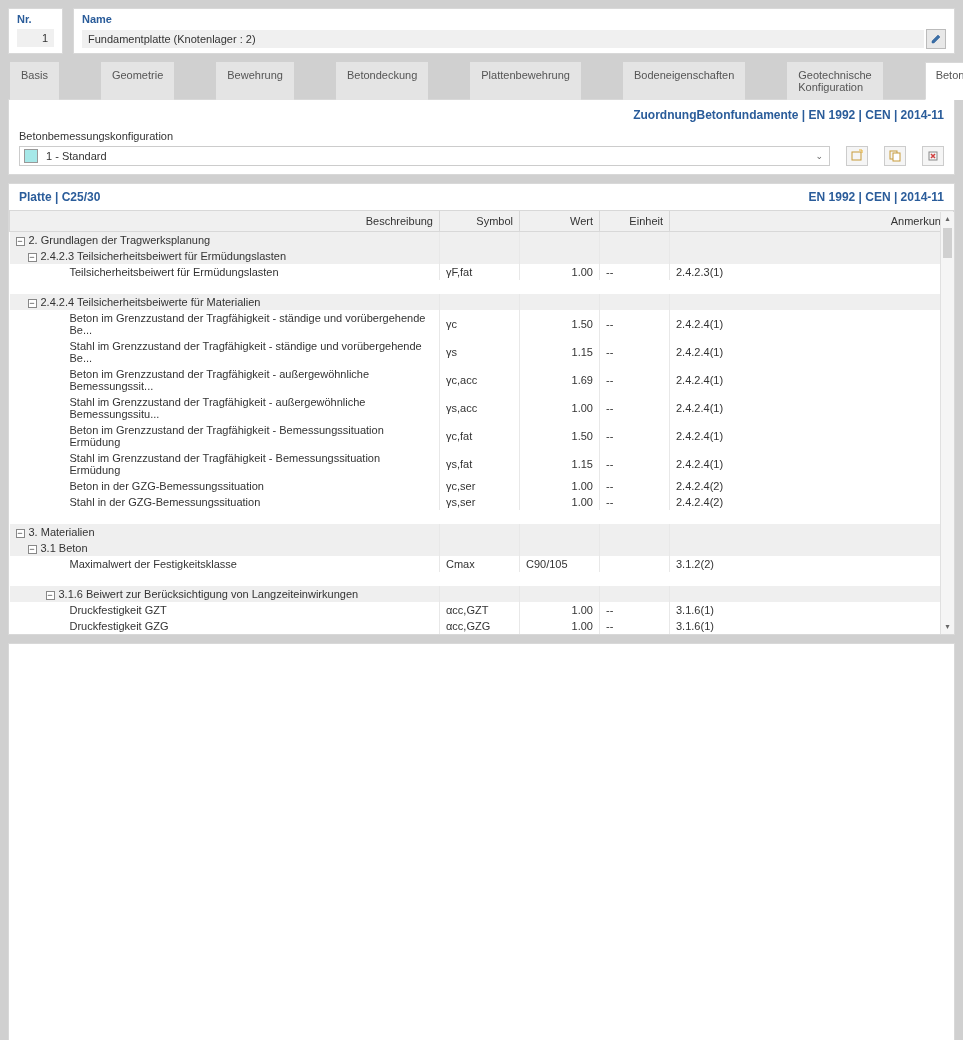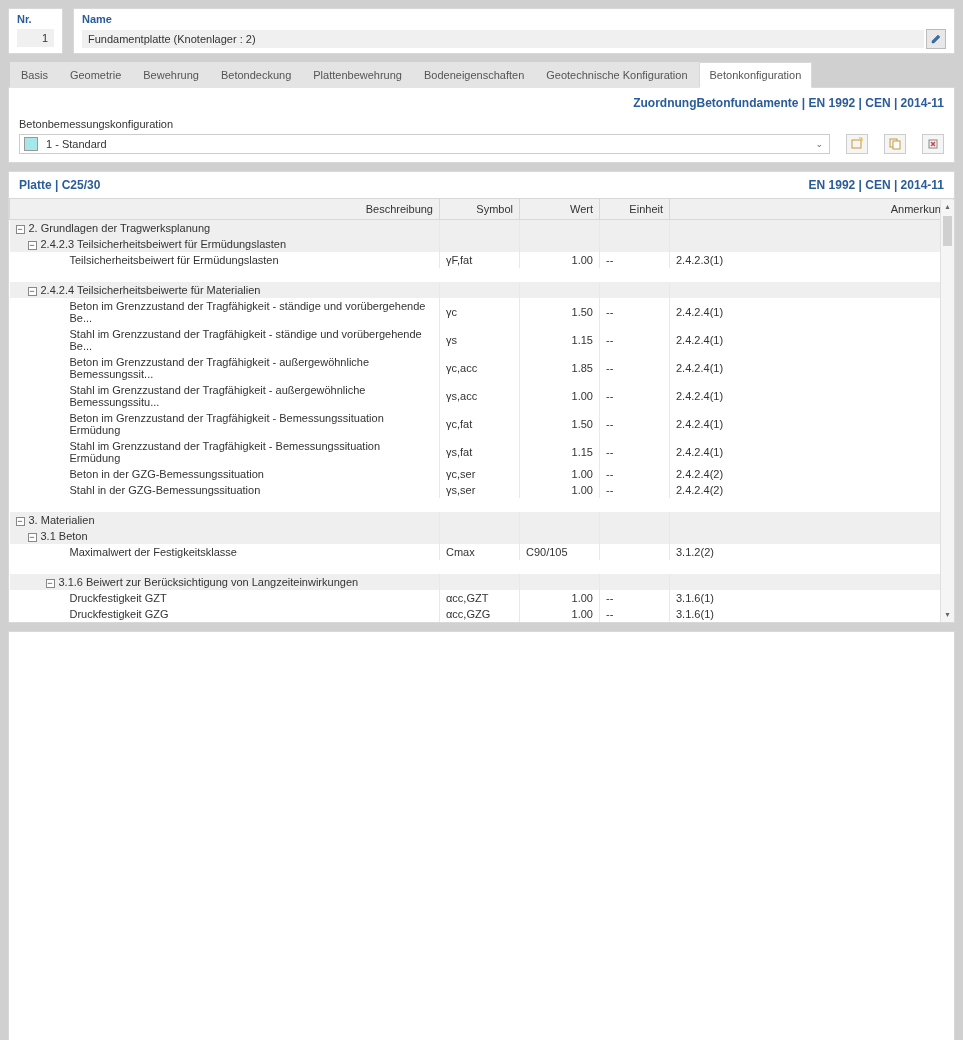--- a/index.html
+++ b/index.html
@@ -53,20 +53,21 @@
     display: flex;
     align-items: center;
     justify-content: center;
     cursor: pointer;
   }
   .tabs {
     display: flex;
     background: transparent;
     margin-bottom: 0;
     padding-left: 2px;
+    gap: 42px;
   }
   .tab {
     padding: 6px 10px;
     font-size: 11px;
     color: #555;
     cursor: pointer;
     background: #e4e4e4;
     border: 1px solid transparent;
   }
   .tab.active {
@@ -343,21 +344,21 @@
           <tr class="data">
             <td class="col-desc indent3"><span>Stahl im Grenzzustand der Tragfähigkeit - ständige und vorübergehende Be...</span></td>
             <td class="col-sym">γs</td>
             <td class="col-val">1.15</td>
             <td class="col-unit">--</td>
             <td class="col-note">2.4.2.4(1)</td>
           </tr>
           <tr class="data">
             <td class="col-desc indent3"><span>Beton im Grenzzustand der Tragfähigkeit - außergewöhnliche Bemessungssit...</span></td>
             <td class="col-sym">γc,acc</td>
-            <td class="col-val">1.85</td>
+            <td class="col-val">1.69</td>
             <td class="col-unit">--</td>
             <td class="col-note">2.4.2.4(1)</td>
           </tr>
           <tr class="data">
             <td class="col-desc indent3"><span>Stahl im Grenzzustand der Tragfähigkeit - außergewöhnliche Bemessungssitu...</span></td>
             <td class="col-sym">γs,acc</td>
             <td class="col-val">1.00</td>
             <td class="col-unit">--</td>
             <td class="col-note">2.4.2.4(1)</td>
           </tr>

